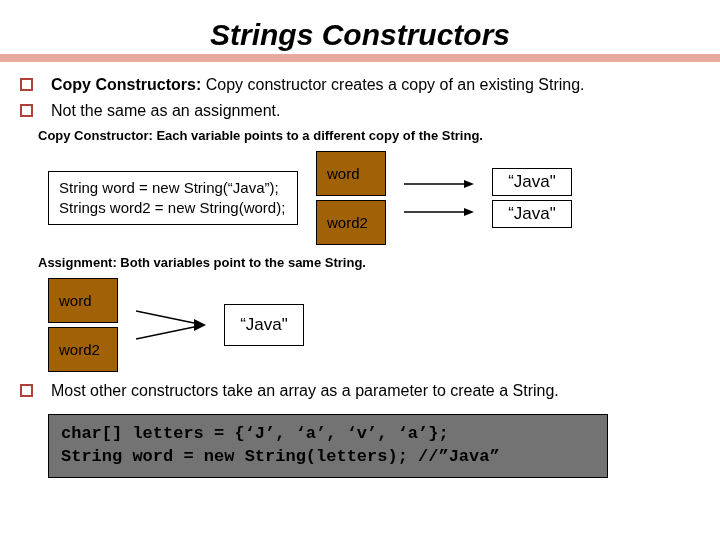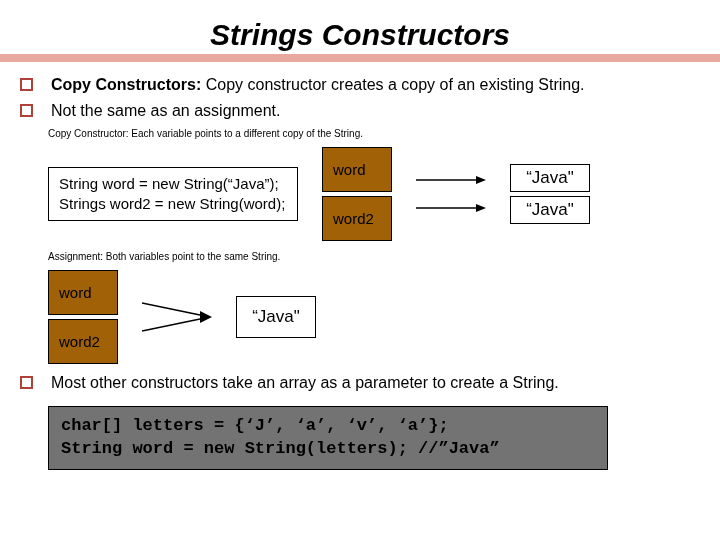--- a/index.html
+++ b/index.html
@@ -33,27 +33,28 @@
   }
   .bullet-box {
     width: 13px;
     height: 13px;
     border: 2px solid #b04038;
     margin-top: 2px;
     flex-shrink: 0;
   }
   .bullet-row b { font-weight: bold; }
   .sub-line {
-    font-size: 10px;
-    margin: 4px 0 8px 28px;
+    font-size: 13px;
+    margin: 4px 0 8px 18px;
+    font-weight: bold;
   }
   .diagram-row {
     display: flex;
     align-items: center;
-    gap: 24px;
+    gap: 18px;
     margin: 6px 0 10px 28px;
   }
   .code-box {
     border: 1px solid #000;
     padding: 6px 10px;
     font-size: 15px;
     line-height: 1.35;
     background: #fff;
     min-width: 250px;
   }

